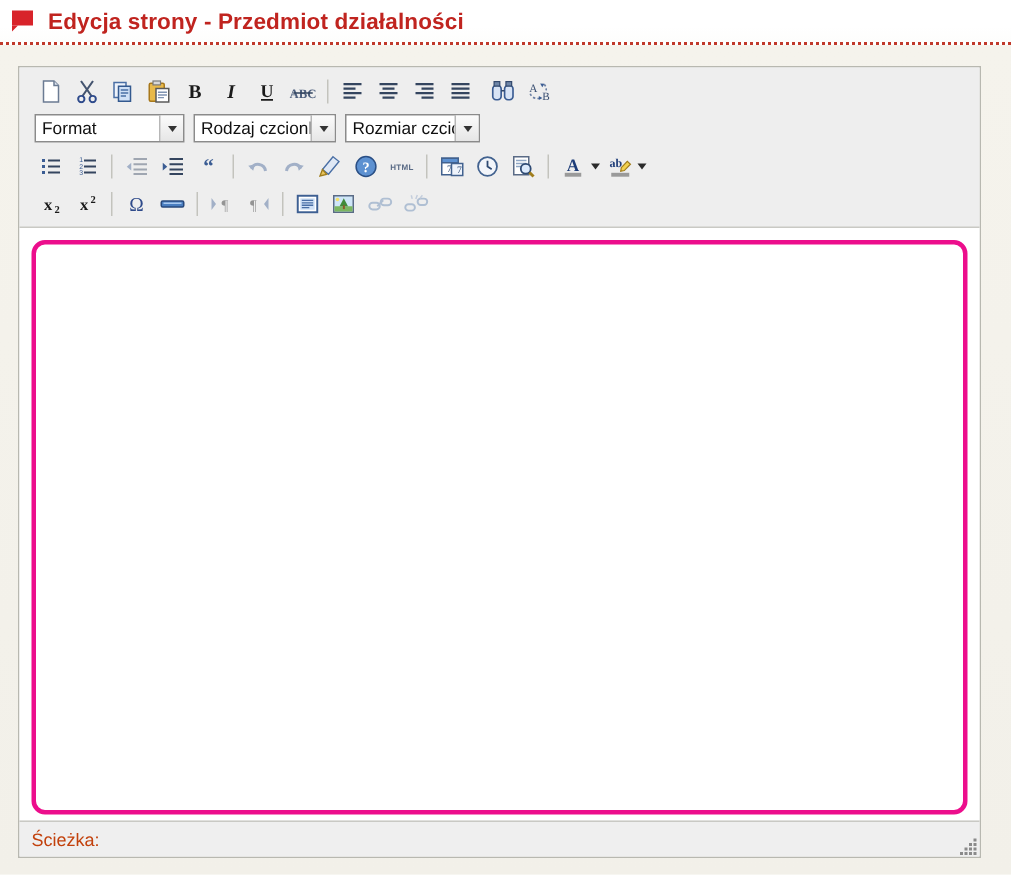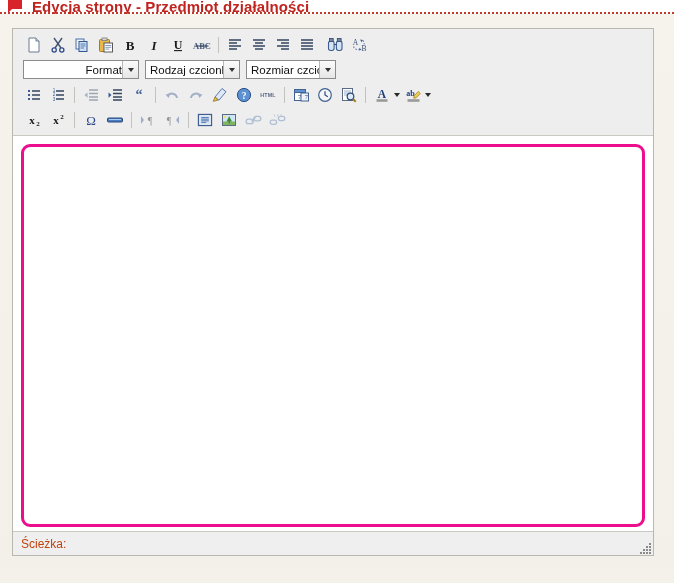--- a/index.html
+++ b/index.html
@@ -12,21 +12,21 @@
     overflow: hidden;
     background: #f3f1ea;
     font-family: "Liberation Sans", sans-serif;
     font-size: 12px;
     color: #222;
   }
 
   
   #page-header {
     position: relative;
-    height: 14px;
+    height: 30px;
     background: linear-gradient(to bottom, #ffffff 0%, #ffffff 62%, #fdfdfc 100%);
     border-bottom: 2px dotted #c0392b;
     box-sizing: border-box;
     display: flex;
     align-items: center;
     padding-left: 8px;
   }
   #header-icon {
     width: 15px;
     height: 13px;
@@ -157,21 +157,21 @@
     justify-content: center;
     flex: 0 0 auto;
   }
   .tb-combo .combo-btn i {
     display:block;
     width:0;height:0;
     border-left:3px solid transparent;
     border-right:3px solid transparent;
     border-top:4px solid #333;
   }
-  #combo-format { width: 116px; text-align: right; }
+  #combo-format { width: 100px; }
   #combo-fontname { width: 95px; }
   #combo-fontsize { width: 90px; }
 
   
   #edit-wrap {
     flex: 1 1 auto;
     background: #ffffff;
     padding: 8px 8px 4px 8px;
     box-sizing: border-box;
     display: flex;

